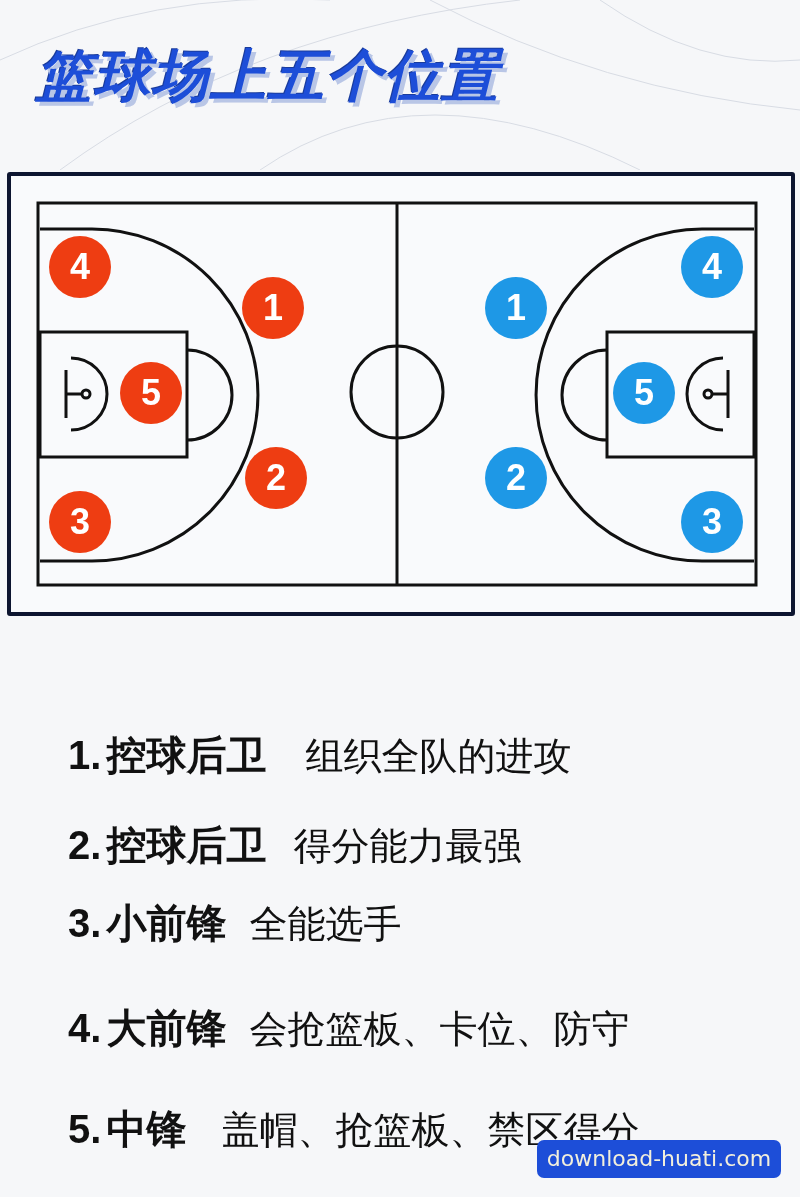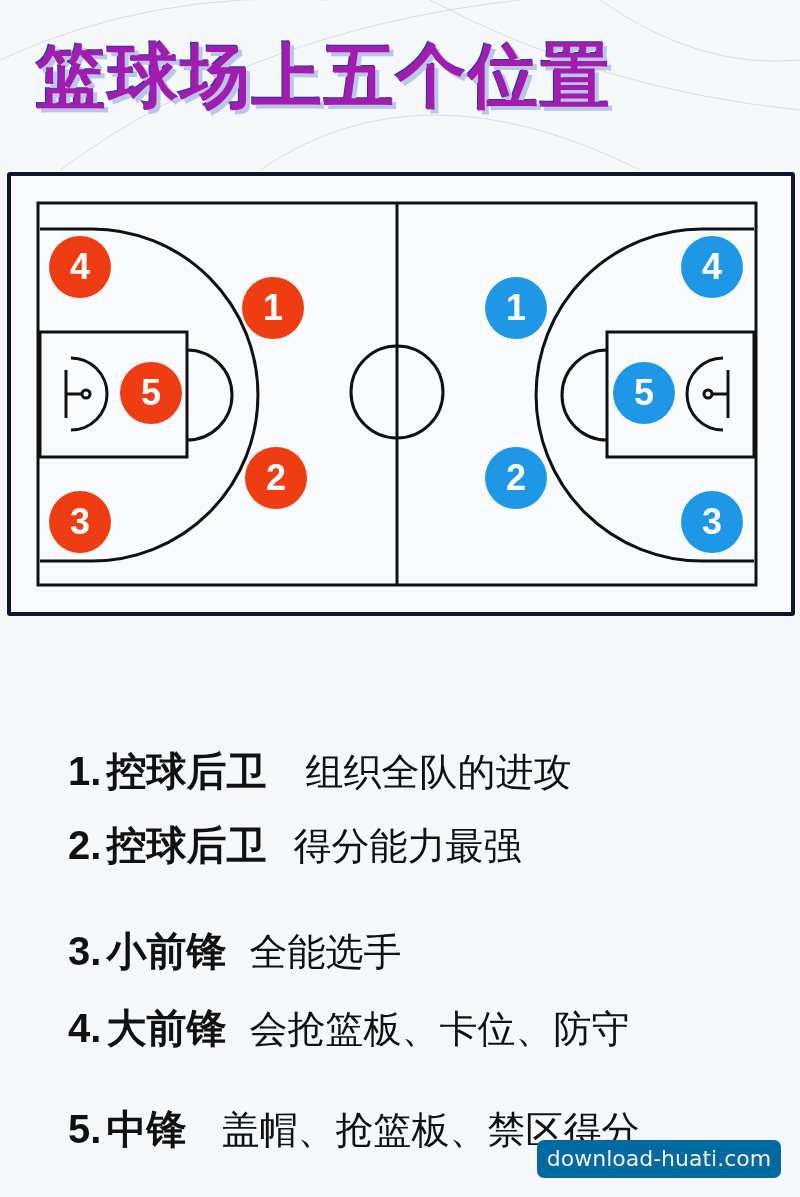--- a/index.html
+++ b/index.html
@@ -4,43 +4,44 @@
 <style>
   html, body { margin:0; padding:0; }
   body {
     width:800px; height:1197px; position:relative; overflow:hidden;
     background:#f6f7f9;
     font-family:"DejaVu Sans", sans-serif;
   }
   .bg-lines { position:absolute; left:0; top:0; width:800px; height:170px; }
   .title {
     position:absolute; left:36px; top:26px; width:740px; height:100px;
-    font-size:70px; font-weight:bold; color:#a21caf; letter-spacing:2px;
+    font-size:56px; font-weight:bold; color:#1d4ed8; letter-spacing:2px;
     line-height:100px; white-space:nowrap;
     text-shadow: 4px 4px 0 #b9c6e6, -1px -1px 0 #1a3c9c;
     font-family:"DejaVu Sans", sans-serif;
+    font-style:italic;
   }
   .court-frame {
     position:absolute; left:7px; top:172px; width:780px; height:436px;
     border:4px solid #0d1530; border-radius:3px; background:#f9fafc;
   }
   .court-svg { position:absolute; left:7px; top:172px; }
   .player {
     position:absolute; width:62px; height:62px; border-radius:50%;
     color:#fff; font-weight:bold; font-size:36px; line-height:62px; text-align:center;
     font-family:"Liberation Sans", sans-serif;
   }
   .list { position:absolute; left:68px; top:725px; }
   .row { position:absolute; left:0; white-space:nowrap; height:60px; line-height:60px; }
   .num { font-size:40px; font-weight:bold; color:#111; font-family:"Liberation Sans", sans-serif; }
   .role { font-size:40px; font-weight:bold; color:#111; letter-spacing:0px; }
   .desc { font-size:38px; color:#111; }
   .watermark {
     position:absolute; left:537px; top:1140px; width:244px; height:38px;
-    background:#0369a1; border-radius:7px; color:#f2efdc;
+    background:#1d4ed8; border-radius:7px; color:#f2efdc;
     font-size:22px; line-height:38px; text-align:center;
     font-family:"DejaVu Sans", sans-serif;
   }
 </style>
 </head>
 <body>
 
 <svg class="bg-lines" width="800" height="170" viewBox="0 0 800 170">
   <g stroke="#d8dce4" stroke-width="1" fill="none">
     <path d="M0 60 Q150 -10 330 0"></path>
@@ -94,31 +95,31 @@
 <div class="player" style="left:49px;top:236px;background:#ee3d12;"><span>4</span></div>
 <div class="player" style="left:120px;top:362px;background:#ee3d12;"><span>5</span></div>
 
 <div class="player" style="left:485px;top:277px;background:#1e98e6;"><span>1</span></div>
 <div class="player" style="left:485px;top:447px;background:#1e98e6;"><span>2</span></div>
 <div class="player" style="left:681px;top:491px;background:#1e98e6;"><span>3</span></div>
 <div class="player" style="left:681px;top:236px;background:#1e98e6;"><span>4</span></div>
 <div class="player" style="left:613px;top:362px;background:#1e98e6;"><span>5</span></div>
 
 <div class="list">
-  <div class="row" style="top:16px;">
+  <div class="row" style="top:0px;">
     <span class="num">1.</span>
     <span class="role">控球后卫</span>
     <span class="desc" style="margin-left:34px;">组织全队的进攻</span>
   </div>
   <div class="row" style="top:90px;">
     <span class="num">2.</span>
     <span class="role">控球后卫</span>
     <span class="desc" style="margin-left:22px;">得分能力最强</span>
   </div>
-  <div class="row" style="top:196px;">
+  <div class="row" style="top:168px;">
     <span class="num">3.</span>
     <span class="role">小前锋</span>
     <span class="desc" style="margin-left:18px;">全能选手</span>
   </div>
   <div class="row" style="top:273px;">
     <span class="num">4.</span>
     <span class="role">大前锋</span>
     <span class="desc" style="margin-left:18px;margin-top:8px;">会抢篮板、卡位、防守</span>
   </div>
   <div class="row" style="top:374px;">

